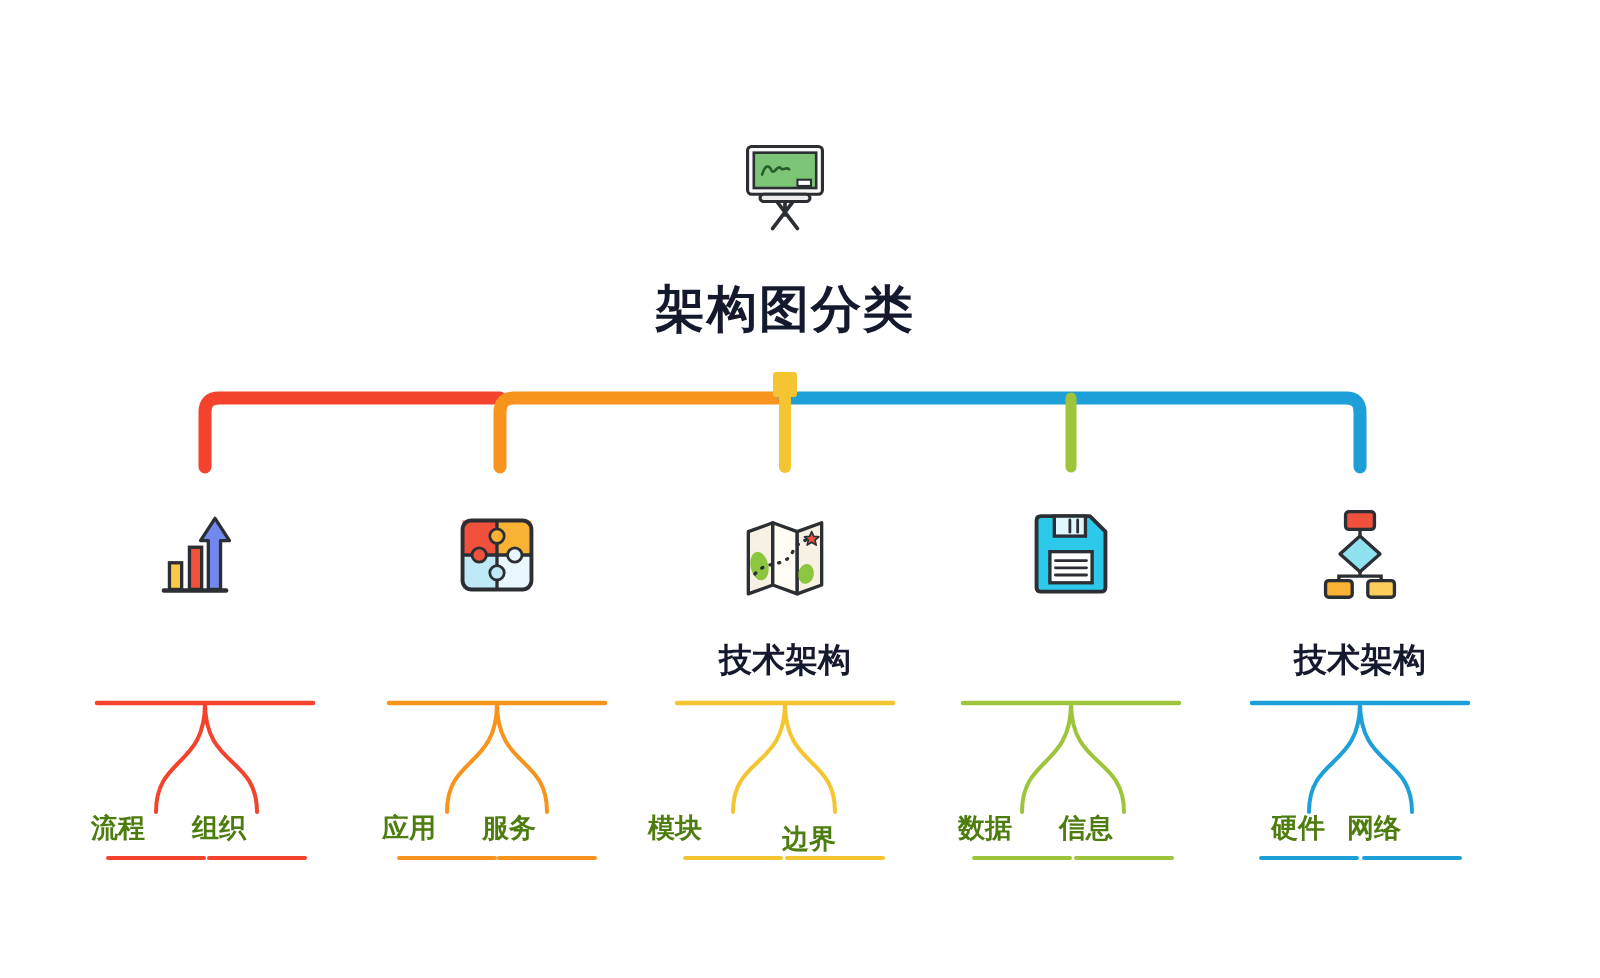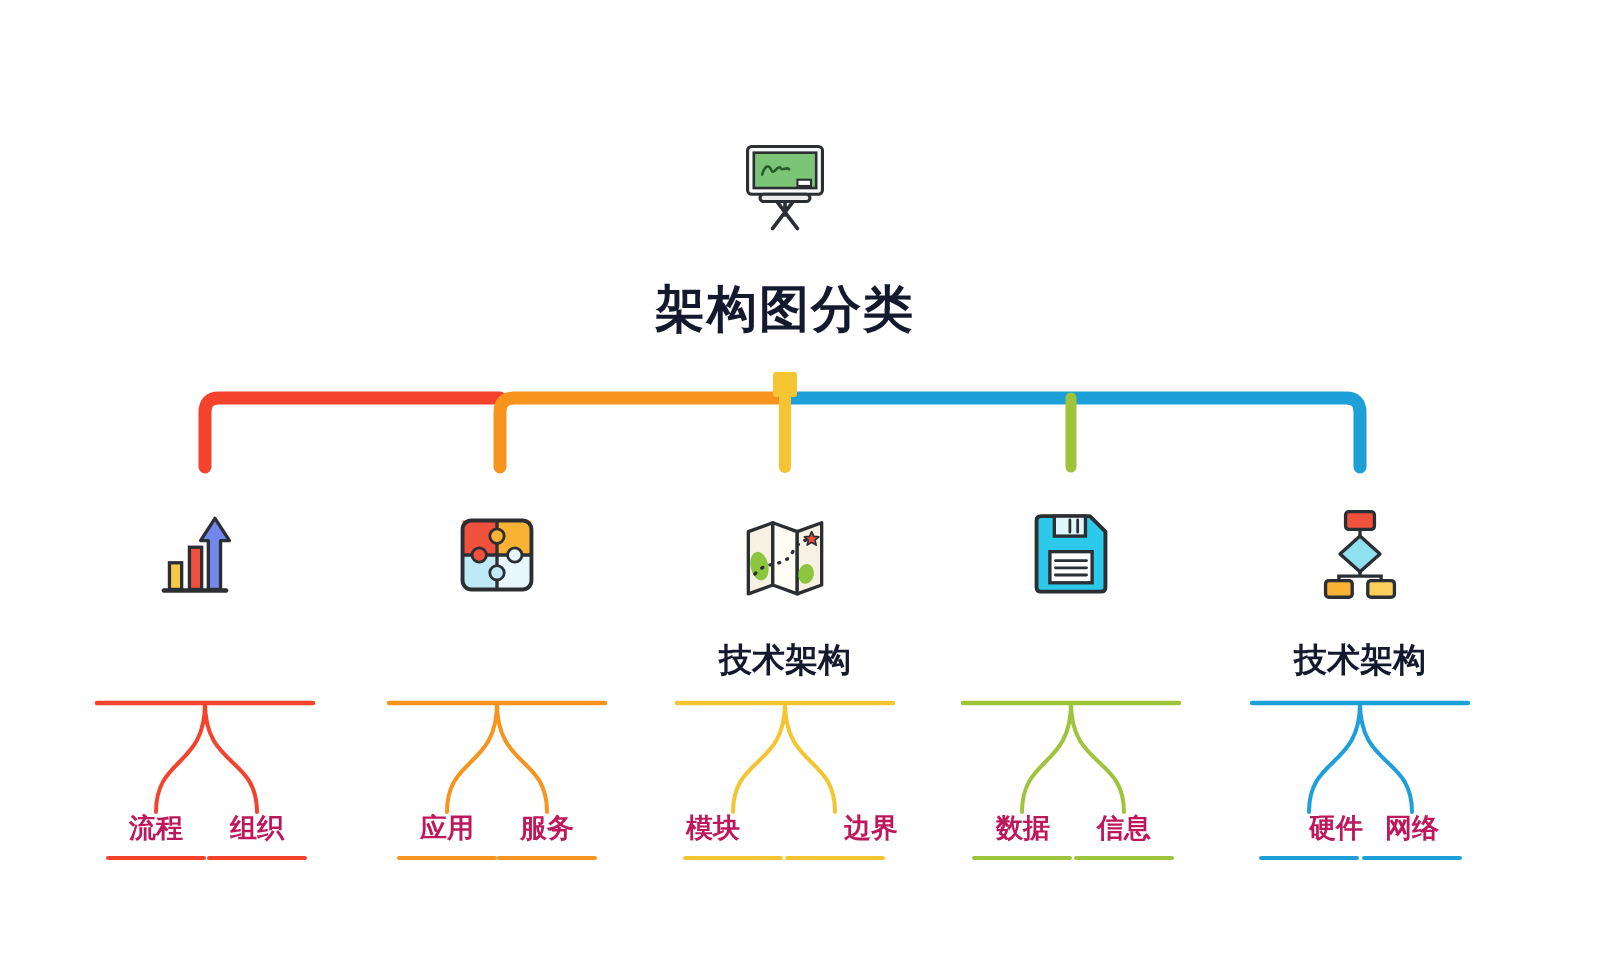--- a/index.html
+++ b/index.html
@@ -12,22 +12,22 @@
     position:absolute;top:276px;left:485px;width:600px;text-align:center;
     font-size:50px;font-weight:700;letter-spacing:2px;color:#15192d;
   }
   .node-icon{position:absolute;width:100px;height:100px;}
   .root-icon{position:absolute;left:733px;top:140px;width:104px;height:104px;}
   .branch-label{
     position:absolute;top:638px;width:240px;text-align:center;
     font-size:33px;font-weight:700;color:#15192d;cursor:default;
   }
   .child-label{
-    position:absolute;top:810px;width:130px;text-align:center;
-    font-size:27px;font-weight:700;color:#be185d;cursor:default;
+    position:absolute;top:810px;width:130px;text-align:left;
+    font-size:27px;font-weight:700;color:#4d7c0f;cursor:default;
   }
   svg{display:block;}
 </style>
 </head>
 <body>
 
 <div id="canvas">
 
   <svg id="connectors" viewBox="0 0 1600 978">
 
@@ -104,21 +104,21 @@
       <path d="M34,16 L56,24 L56,80 L34,72 Z" fill="#fffdf6" stroke="#2b2f33" stroke-width="3" stroke-linejoin="round"></path>
       <path d="M56,24 L78,16 L78,72 L56,80 Z" fill="#f6f1e3" stroke="#2b2f33" stroke-width="3" stroke-linejoin="round"></path>
       <ellipse cx="22" cy="55" rx="8" ry="13" fill="#8cc63f" transform="rotate(-12 22 55)"></ellipse>
       <ellipse cx="64" cy="62" rx="7" ry="9" fill="#8cc63f" transform="rotate(10 64 62)"></ellipse>
       <path d="M18,62 C30,48 44,58 52,42 C56,34 62,32 68,30" fill="none" stroke="#2b2f33" stroke-width="3" stroke-linecap="round" stroke-dasharray="1 7"></path>
       <polygon points="69,24 70.9,28.2 75.5,28.6 72,31.6 73.1,36.1 69,33.6 64.9,36.1 66,31.6 62.5,28.6 67.1,28.2" fill="#f0513c" stroke="#2b2f33" stroke-width="1.5" stroke-linejoin="round"></polygon>
     </svg>
   </div>
   <div class="branch-label" style="left:665px;">技术架构</div>
   <div class="child-label" style="left:648px;">模块</div>
-  <div class="child-label" style="left:806px;">边界</div>
+  <div class="child-label" style="left:782px;margin-top:11px;">边界</div>
 
   <div class="node-icon" style="left:1021px;top:505px;">
     <svg viewBox="0 0 90 90" width="100" height="100">
       <path d="M18,10 H62 L76,24 V74 Q76,78 72,78 H18 Q14,78 14,74 V14 Q14,10 18,10 Z" fill="#2cc9ea" stroke="#2b2f33" stroke-width="3.5" stroke-linejoin="round"></path>
       <rect x="30" y="10" width="28" height="18" fill="#dff7fc" stroke="#2b2f33" stroke-width="3"></rect>
       <path d="M44,13.5 V24.5 M51,13.5 V24.5" stroke="#2b2f33" stroke-width="2.5" stroke-linecap="round"></path>
       <rect x="26" y="42" width="38" height="28" fill="#ffffff" stroke="#2b2f33" stroke-width="3"></rect>
       <path d="M31,50 H59 M31,56.5 H59 M31,63 H59" stroke="#2b2f33" stroke-width="2.5" stroke-linecap="round"></path>
     </svg>
   </div>

